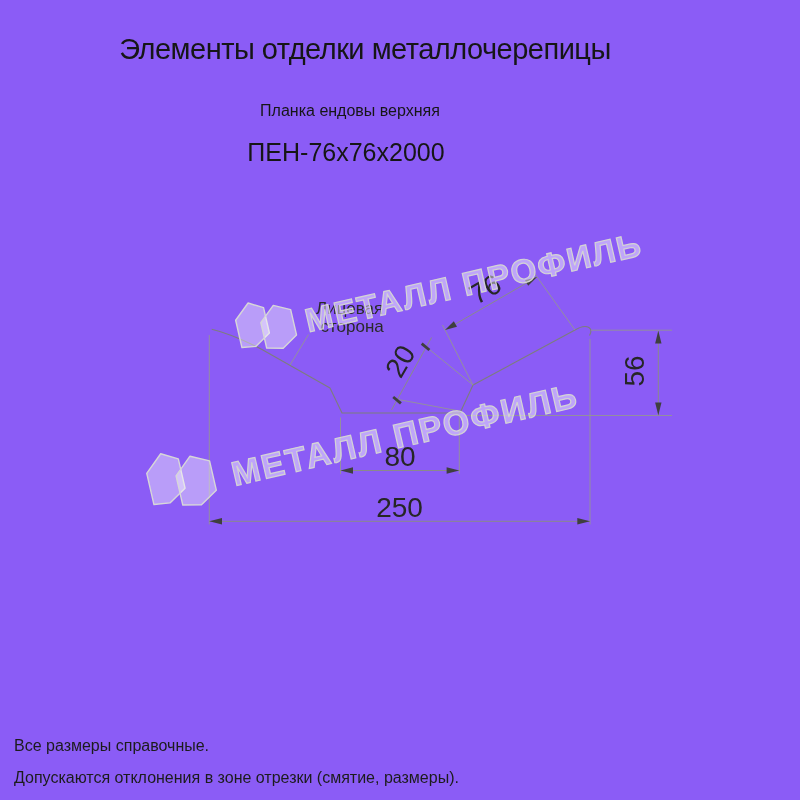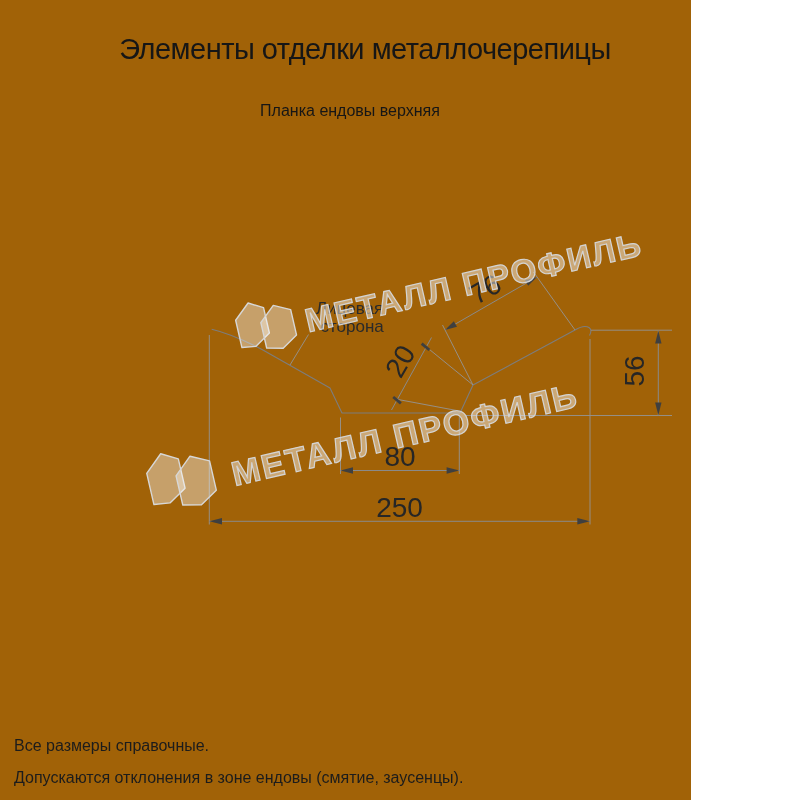--- a/index.html
+++ b/index.html
@@ -1,16 +1,16 @@
 <!DOCTYPE html>
 <html><head>
 <meta charset="utf-8">
 <style>
   html,body{margin:0;padding:0;background:#fff;}
-  #page{position:relative;width:691px;height:800px;background:#a16207;overflow:hidden;
+  #page{position:relative;width:800px;height:800px;background:#8b5cf6;overflow:hidden;
         font-family:"Liberation Sans", sans-serif;color:#1c1c1c;}
   .hdr{position:absolute;text-align:center;white-space:nowrap;color:#161616;line-height:1.15;}
   #title{top:33px;left:0;width:730px;font-size:29px;letter-spacing:-0.5px;font-weight:400;}
   #subtitle{top:102px;left:0;width:700px;font-size:16px;font-weight:400;}
   #model{top:138px;left:0;width:692px;font-size:25px;font-weight:400;}
   .foot{position:absolute;left:14px;font-size:16px;color:#1c1c1c;white-space:nowrap;line-height:1.2;}
   #foot1{top:736px;}
   #foot2{top:768px;}
   svg{position:absolute;left:0;top:0;}
   .profline{stroke:#7d7d7d;stroke-width:1.1;fill:none;stroke-linejoin:round;}
@@ -24,20 +24,21 @@
           fill:rgba(255,255,255,0.45);stroke:#d4d4d4;stroke-width:1.2;}
   .wmlogo{fill:rgba(255,255,255,0.4);stroke:#d7d7d7;stroke-width:1.4;stroke-linejoin:round;}
 </style>
 </head>
 <body>
 
 <div id="page">
 
   <div id="title" class="hdr">Элементы отделки металлочерепицы</div>
   <div id="subtitle" class="hdr">Планка ендовы верхняя</div>
+  <div id="model" class="hdr">ПЕН-76х76х2000</div>
 
   <svg width="800" height="800" viewBox="0 0 800 800">
 
     <g>
       <path class="profline" d="M 211.7 329.3 Q 232 334 262 349.5 L 330 388 L 342 413 L 460 413 L 473 385 L 575 330
            Q 584 324.5 589 327.5 Q 592.5 330 589.5 335.5"></path>
     </g>
 
     <g>
       <path class="extline" d="M 209.3 335 V 524.5"></path>
@@ -99,14 +100,14 @@
       <text class="wmtext" x="70" y="0" font-size="33" letter-spacing="2">МЕТАЛЛ ПРОФИЛЬ</text>
     </g>
     <g transform="translate(152,505) rotate(-13)">
       <path class="wmlogo" d="M 2 0 L 2 -32 L 20 -48 L 36 -39 L 36 -9 L 18 2 Z"></path>
       <path class="wmlogo" d="M 30 7 L 30 -23 L 48 -39 L 66 -30 L 66 0 L 48 11 Z"></path>
       <text class="wmtext" x="85" y="0" font-size="34" letter-spacing="2">МЕТАЛЛ ПРОФИЛЬ</text>
     </g>
   </svg>
 
   <div id="foot1" class="foot">Все размеры справочные.</div>
-  <div id="foot2" class="foot">Допускаются отклонения в зоне ендовы (смятие, заусенцы).</div>
+  <div id="foot2" class="foot">Допускаются отклонения в зоне отрезки (смятие, размеры).</div>
 </div>
 
 </body></html>

